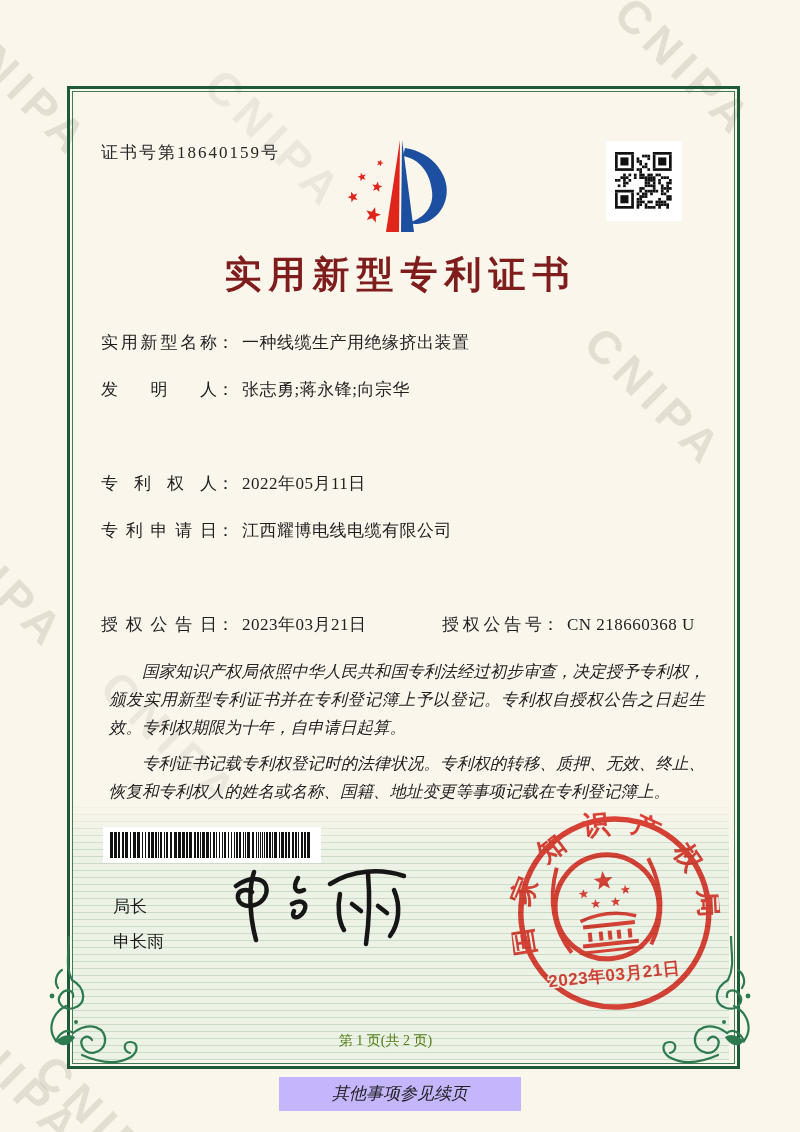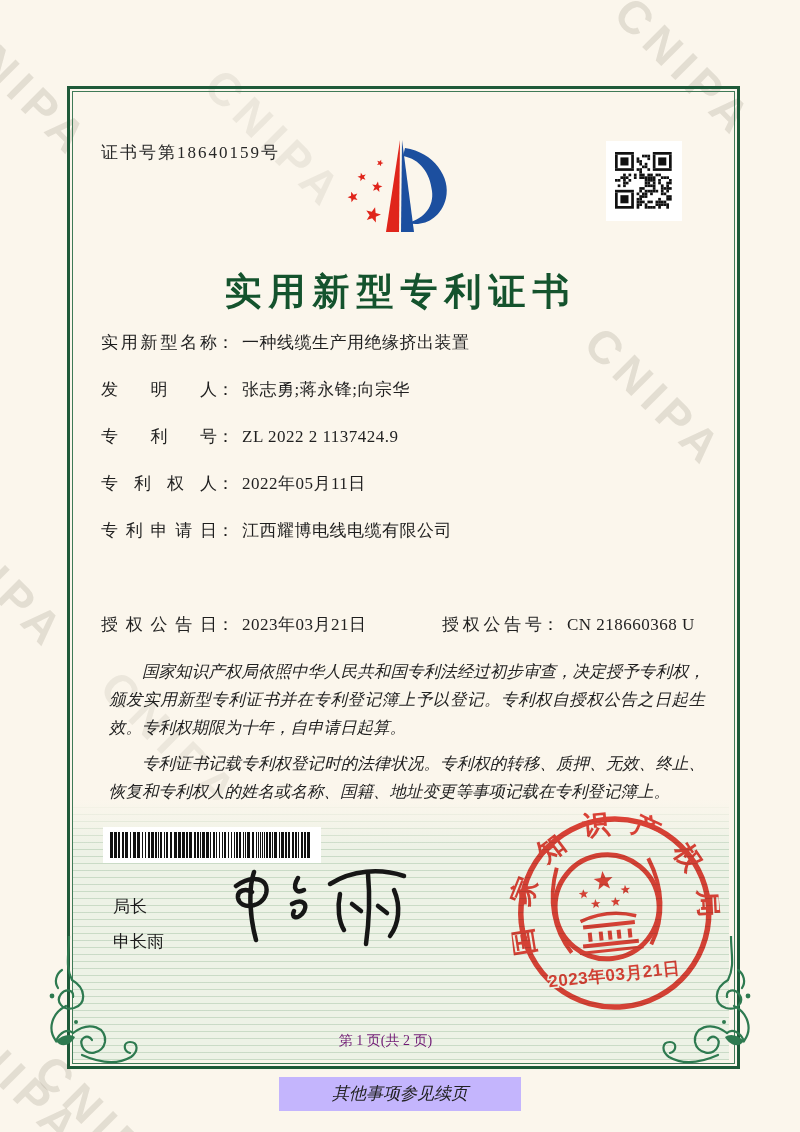--- a/index.html
+++ b/index.html
@@ -12,31 +12,31 @@
   .wm.faint{color:rgba(172,165,148,.18);}
   .frame{position:absolute;left:67px;top:86px;width:667px;height:977px;border:3px solid #1e5a39;}
   .frame::after{content:"";position:absolute;left:2px;top:2px;right:2px;bottom:2px;border:1px solid #3f7a57;}
   .guilloche{position:absolute;left:72px;top:800px;width:657px;height:260px;
       background-color:#edf2e6;
       background-image:repeating-linear-gradient(180deg, rgba(120,165,125,.30) 0 1px, rgba(0,0,0,0) 1px 7px);}
   .guilloche-fade{position:absolute;left:72px;top:800px;width:657px;height:48px;
       background:linear-gradient(180deg,#fbf6ec 0%,rgba(251,246,236,0) 100%);}
   .certno{left:101px;top:141px;font-size:17px;letter-spacing:2px;color:#262626;}
   .title{left:67px;top:250px;width:667px;text-align:center;font-size:37px;font-weight:700;
-      letter-spacing:7px;color:#14532d;margin-top:17px;}
+      letter-spacing:7px;color:#7f1d1d;}
   .frow{left:101px;width:620px;font-size:17px;color:#1f1f1f;white-space:nowrap;}
   .flabel{display:inline-block;width:116px;text-align:justify;text-align-last:justify;vertical-align:bottom;}
   .fcolon{display:inline-block;margin-right:8px;}
   .fval{letter-spacing:.5px;}
   .fpair2{position:absolute;left:297px;top:0;white-space:nowrap;}
   .bodytext{left:101px;top:650px;width:612px;font-size:16.5px;line-height:28px;color:#222;
       font-style:italic;text-align:justify;}
   .bodytext p{margin:8px;text-indent:2em;}
   .signer{left:113px;font-size:17px;color:#1c1c1c;font-family:"Liberation Sans","DejaVu Sans",sans-serif;}
-  .pageinfo{left:52px;top:1032px;width:667px;text-align:center;font-size:14px;color:#701a75;}
+  .pageinfo{left:52px;top:1032px;width:667px;text-align:center;font-size:14px;color:#4d7c0f;}
   .contbox{left:279px;top:1077px;width:242px;height:34px;background:#c4b5fd;text-align:center;
       line-height:34px;font-size:17px;font-style:italic;color:#222;}
   .white-panel{background:#fff;}
   .seal-wrap{left:510px;top:810px;width:210px;height:210px;transform:rotate(-6deg);opacity:.93;mix-blend-mode:multiply;}
   svg{display:block;}
 </style>
 </head>
 <body>
 
 <div class="page">
@@ -234,23 +234,20 @@
   </div>
 
   <div class="abs title">实用新型专利证书</div>
 
   <div class="abs frow" style="top:331px;">
     <span class="flabel">实用新型名称</span><span class="fcolon">：</span><span class="fval">一种线缆生产用绝缘挤出装置</span>
   </div>
   <div class="abs frow" style="top:378px;">
     <span class="flabel">发明人</span><span class="fcolon">：</span><span class="fval">张志勇;蒋永锋;向宗华</span>
   </div>
-  <div class="abs frow" style="top:425px;">
-    <span class="flabel">专利号</span><span class="fcolon">：</span><span class="fval">ZL 2022 2 1137424.9</span>
-  </div>
   <div class="abs frow" style="top:472px;">
     <span class="flabel">专利权人</span><span class="fcolon">：</span><span class="fval">2022年05月11日</span>
   </div>
   <div class="abs frow" style="top:519px;">
     <span class="flabel">专利申请日</span><span class="fcolon">：</span><span class="fval">江西耀博电线电缆有限公司</span>
   </div>
   <div class="abs frow" style="top:613px;">
     <span class="flabel">授权公告日</span><span class="fcolon">：</span><span class="fval">2023年03月21日</span>
     <span class="fpair2">
       <span class="flabel" style="width:100px;margin-left:44px;">授权公告号</span><span class="fcolon">：</span><span class="fval">CN 218660368 U</span>

